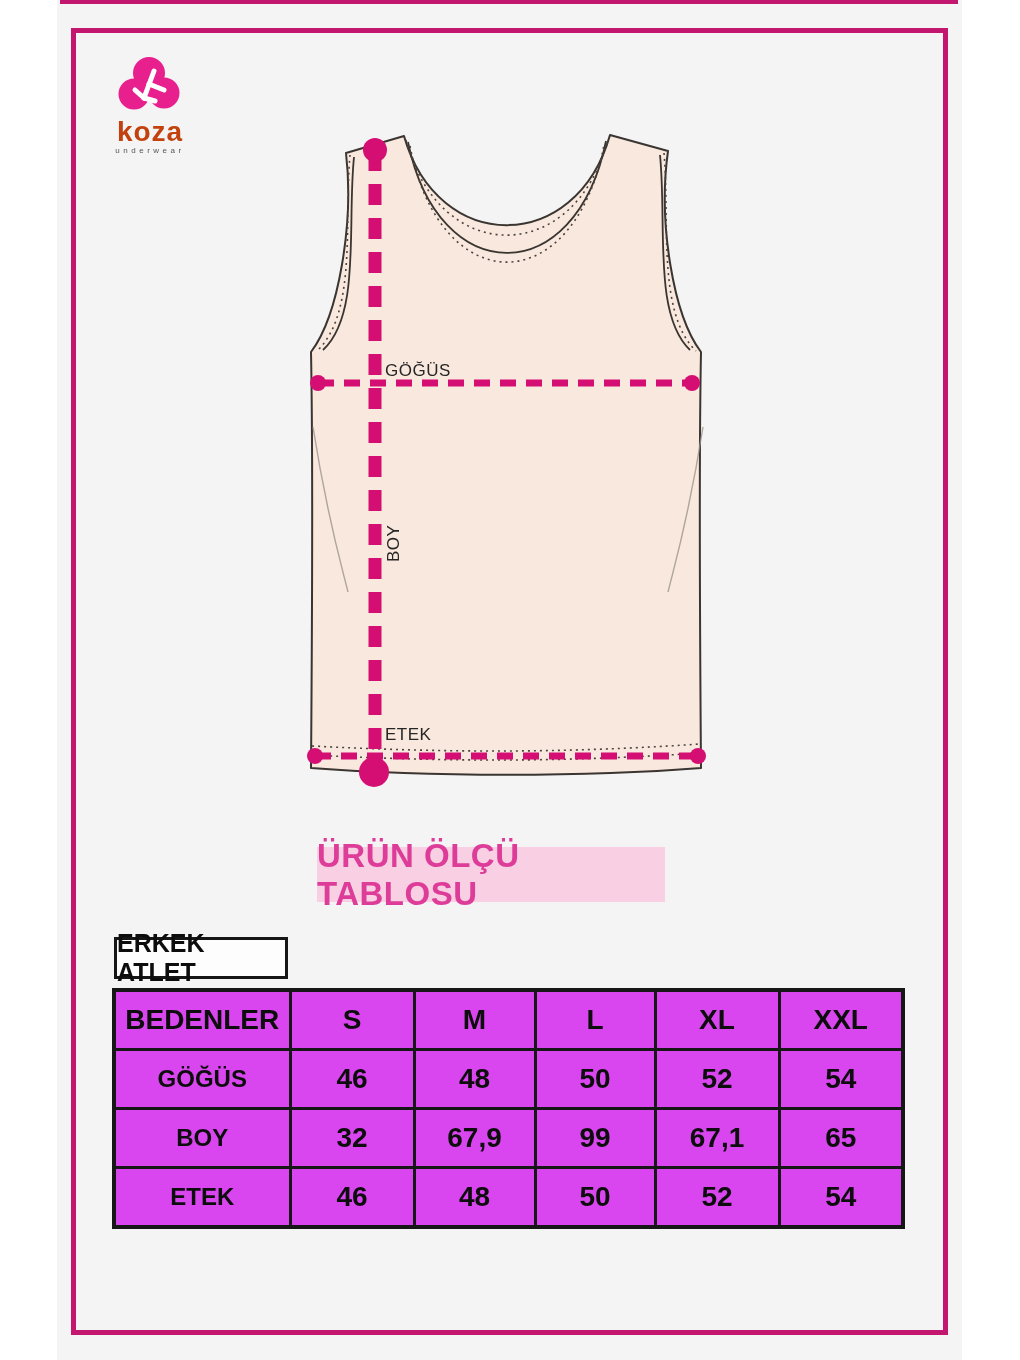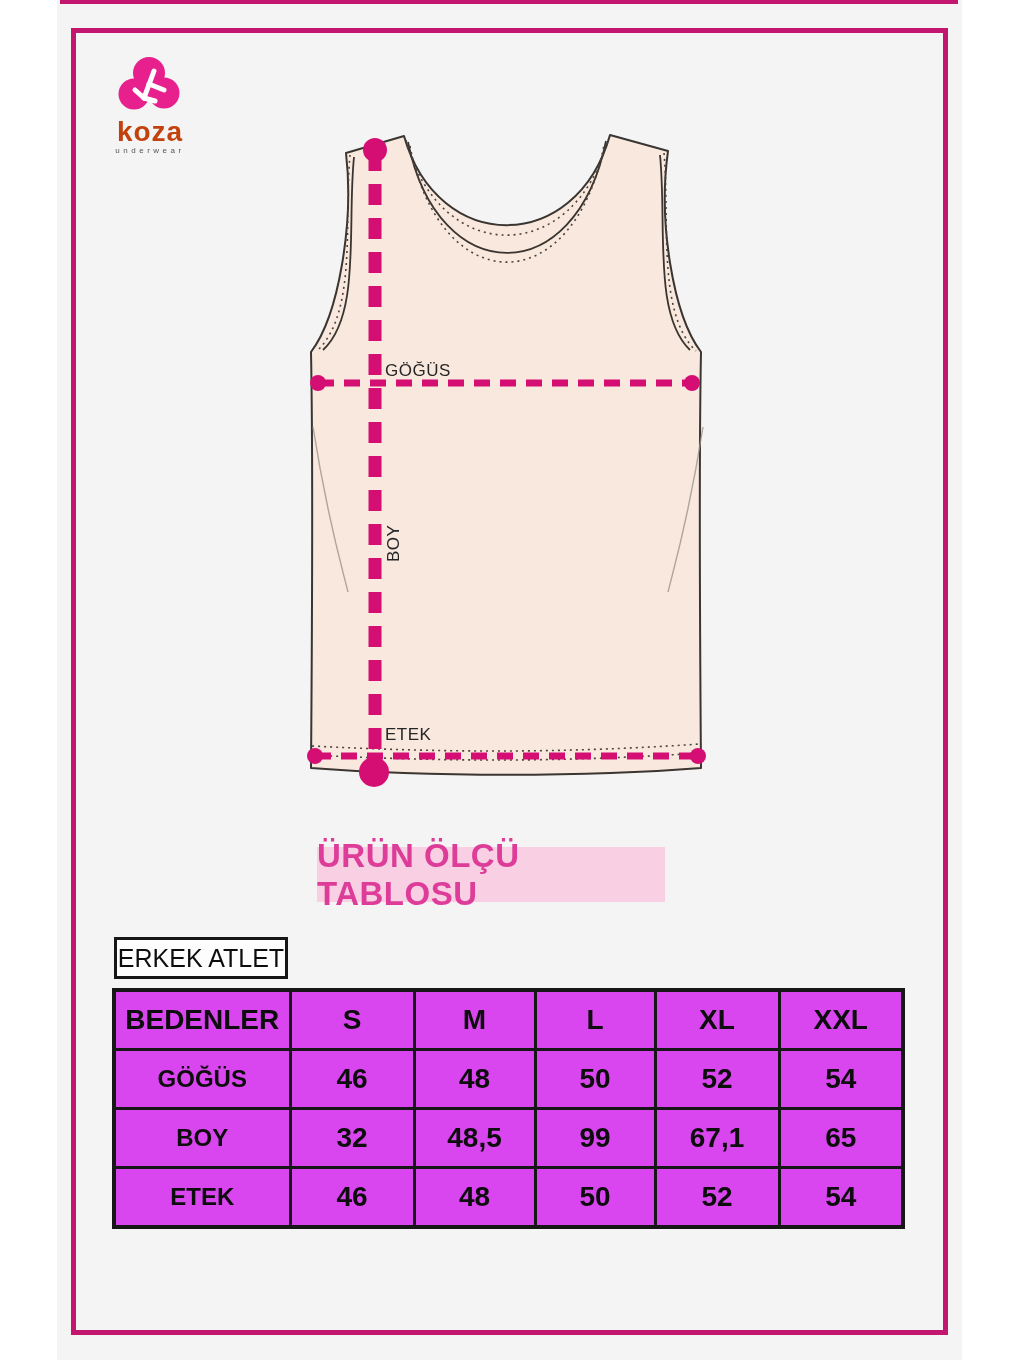--- a/index.html
+++ b/index.html
@@ -18,21 +18,21 @@
   .shirt-svg{position:absolute;left:298px;top:122px;width:420px;height:670px;}
 
   
   .banner{position:absolute;left:305px;top:847px;width:348px;height:55px;background:#f8cfe3;
           display:flex;align-items:center;justify-content:center;margin-left:12px;}
   .banner span{font-size:33px;font-weight:bold;color:#dd3d98;letter-spacing:0.5px;}
 
   
   .product-label{position:absolute;left:114px;top:937px;width:174px;height:42px;background:#fdfdfd;
           border:3px solid #161616;box-sizing:border-box;display:flex;align-items:center;justify-content:center;}
-  .product-label span{font-size:25px;font-weight:normal;color:#0d0d0d;}
+  .product-label span{font-size:25px;font-weight:bold;color:#0d0d0d;}
 
   
   .size-table{position:absolute;left:112px;top:988px;width:789px;border-collapse:collapse;
           border:4px solid #161616;table-layout:fixed;background:#d946ef;}
   .size-table td,.size-table th{border:3px solid #161616;height:56px;text-align:center;vertical-align:middle;
           color:#0d0d0d;padding:0;}
   .size-table th{font-size:28px;font-weight:bold;}
   .size-table td.rowlabel{font-size:24px;font-weight:bold;}
   .size-table td.val{font-size:28px;font-weight:bold;}
 </style>
@@ -135,21 +135,21 @@
       <td class="rowlabel">GÖĞÜS</td>
       <td class="val">46</td>
       <td class="val">48</td>
       <td class="val">50</td>
       <td class="val">52</td>
       <td class="val">54</td>
     </tr>
     <tr>
       <td class="rowlabel">BOY</td>
       <td class="val">32</td>
-      <td class="val">48,5</td>
+      <td class="val">67,9</td>
       <td class="val">99</td>
       <td class="val">67,1</td>
       <td class="val">65</td>
     </tr>
     <tr>
       <td class="rowlabel">ETEK</td>
       <td class="val">46</td>
       <td class="val">48</td>
       <td class="val">50</td>
       <td class="val">52</td>

